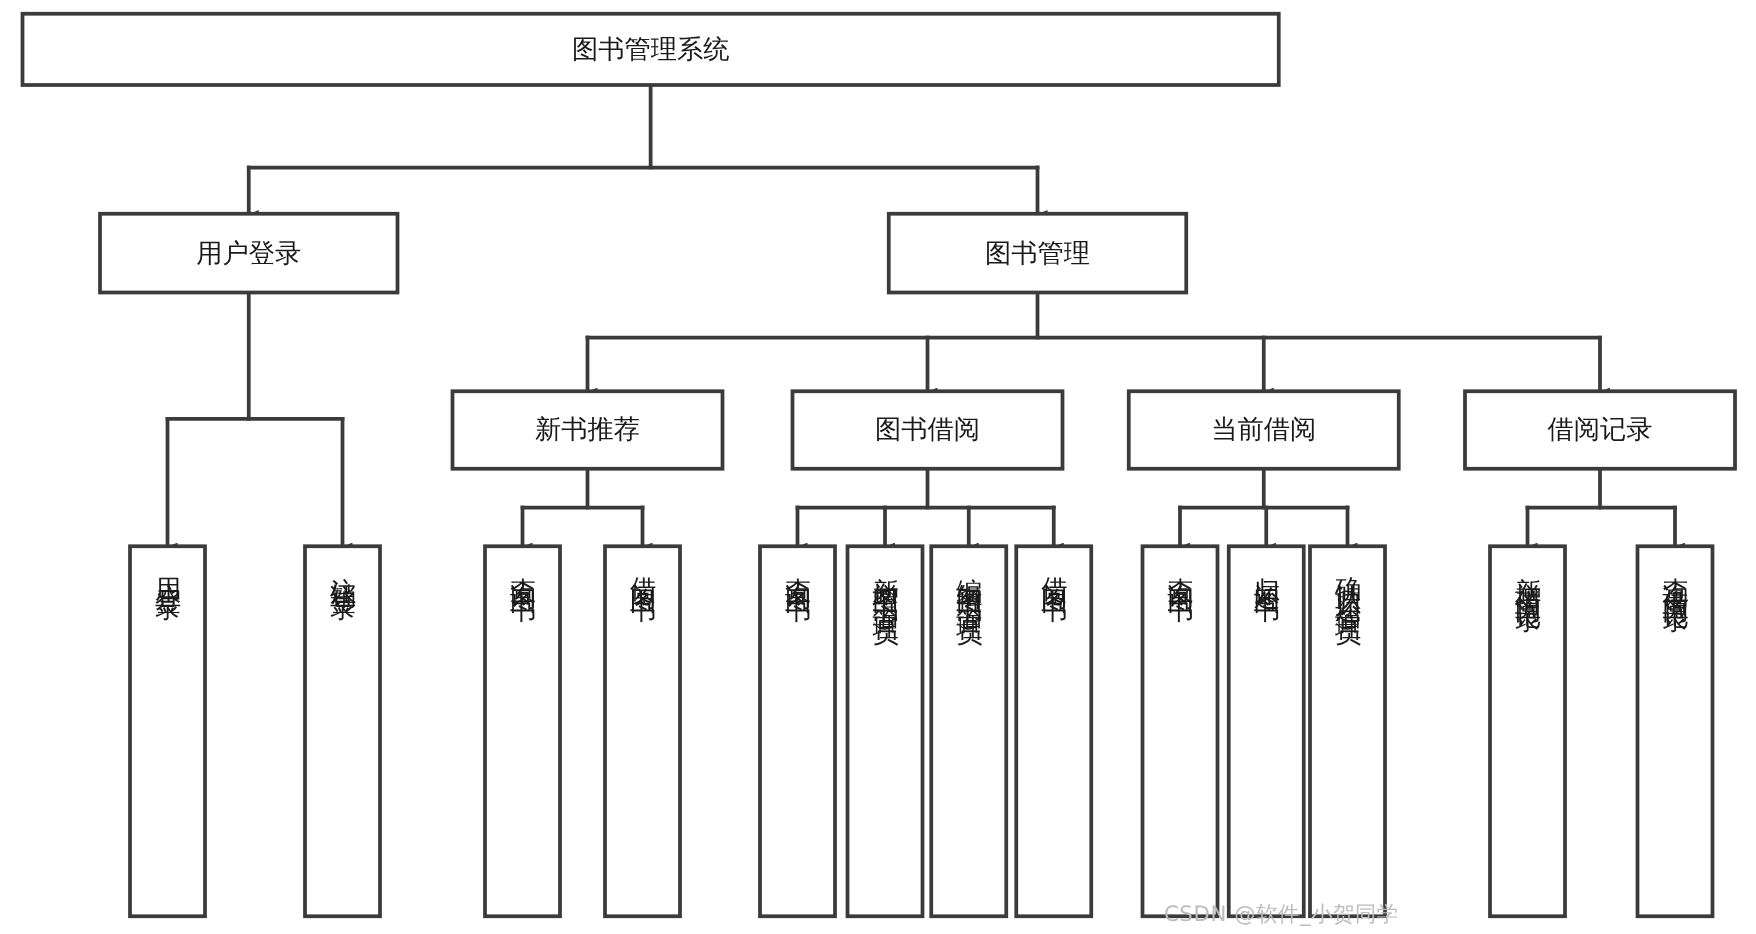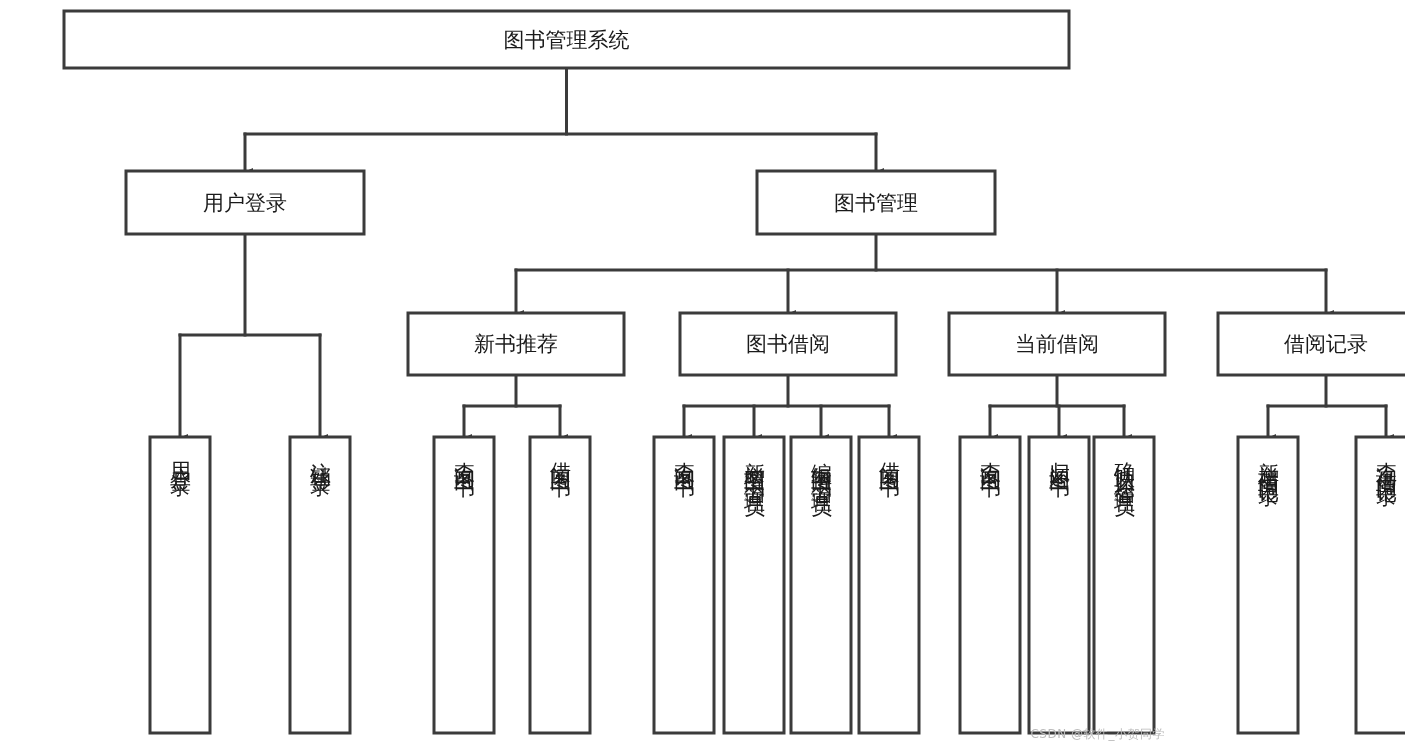--- a/index.html
+++ b/index.html
@@ -11,21 +11,20 @@
     width: 1405px;
     height: 747px;
     font-family: "DejaVu Sans", "Liberation Sans", sans-serif;
     overflow: hidden;
   }
   #diagram-root {
     position: relative;
     width: 1127px;
     height: 747px;
     background: #ffffff;
-    margin-left: 46px;
   }
   svg#tree-svg {
     position: absolute;
     top: 0;
     left: 0;
     width: 1405px;
     height: 747px;
   }
   .node-box {
     fill: #ffffff;
@@ -62,21 +61,21 @@
     align-items: center;
     justify-content: flex-start;
     white-space: nowrap;
     pointer-events: none;
   }
   .watermark {
     position: absolute;
     right: 8px;
     bottom: 4px;
     font-family: "DejaVu Sans", "Liberation Sans", sans-serif;
-    font-size: 12px;
+    font-size: 17px;
     color: #bcbcbc;
     letter-spacing: 0.5px;
     white-space: nowrap;
   }
 </style>
 </head>
 <body>
 
 <div id="diagram-root">
 

